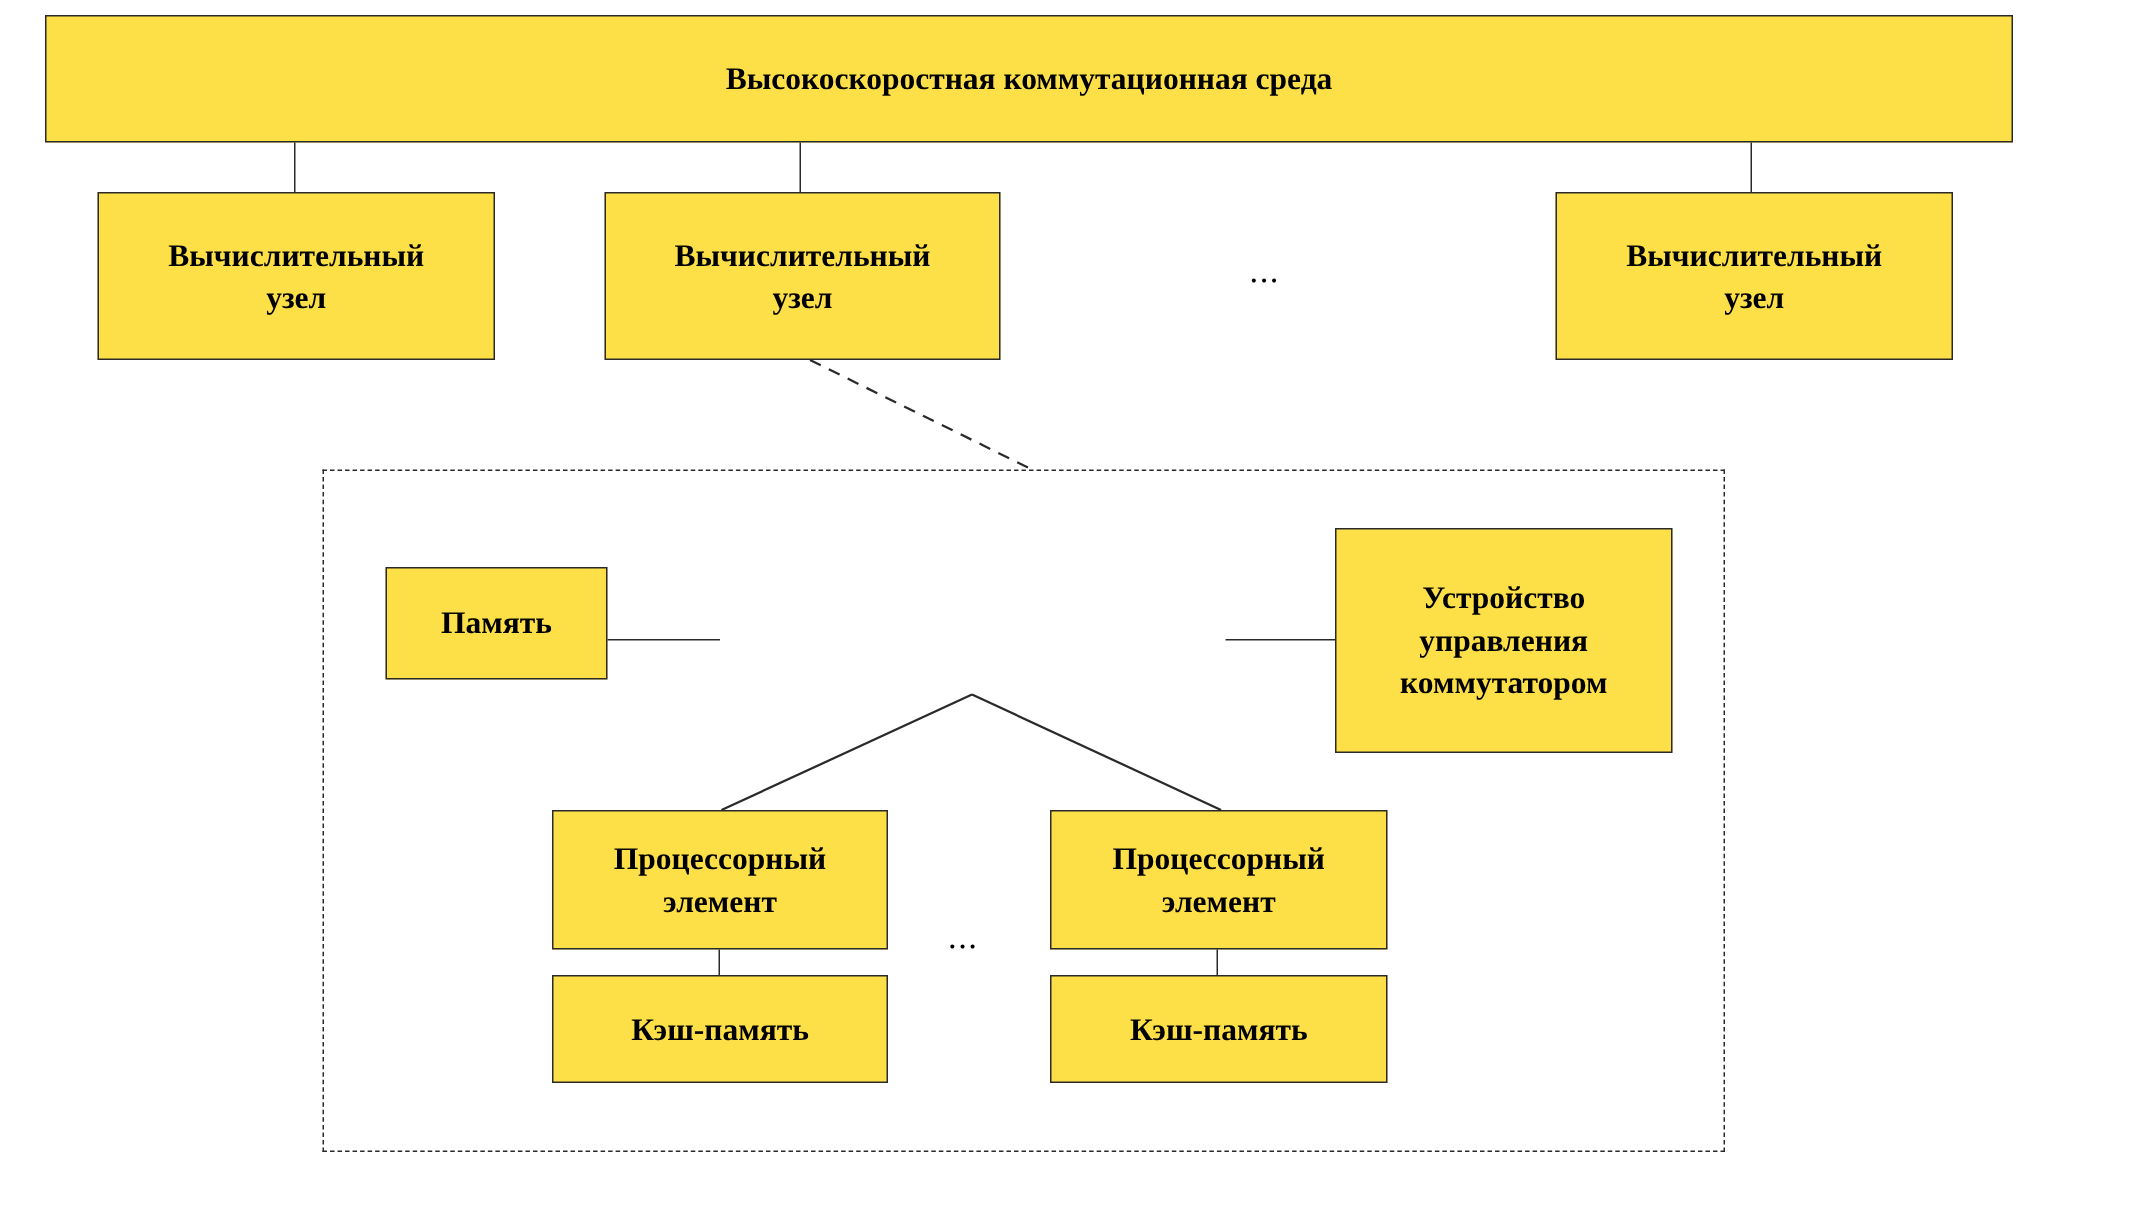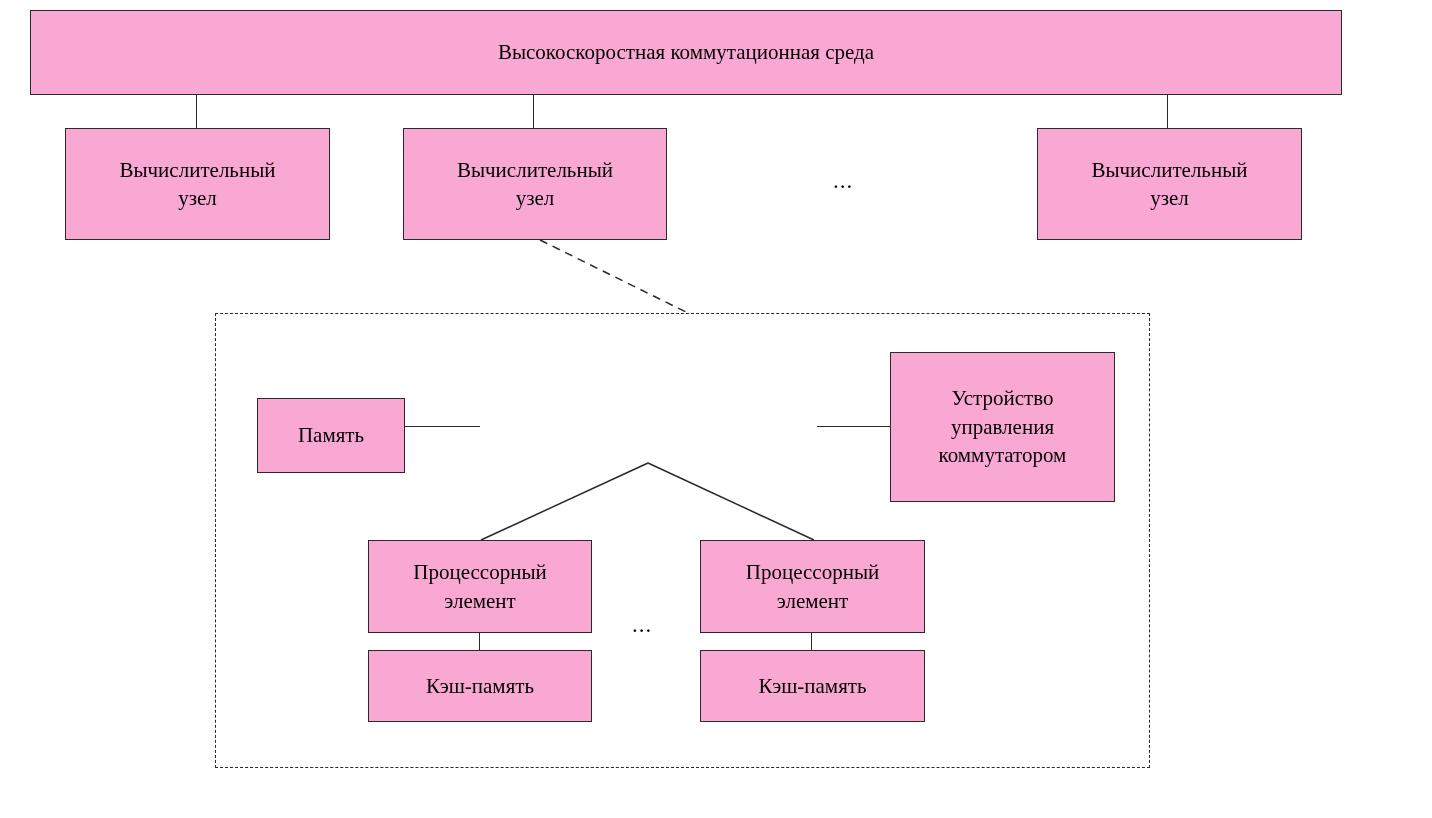--- a/index.html
+++ b/index.html
@@ -11,28 +11,29 @@
   .canvas {
     position: relative;
     width: 1432px;
     height: 818px;
     background: #ffffff;
     overflow: hidden;
   }
   .box {
     position: absolute;
     border: 1.5px solid #2a2a2a;
-    background: #f9a8d4;
+    background: #fde047;
     display: flex;
     flex-direction: column;
     align-items: center;
     justify-content: center;
     text-align: center;
     font-size: 21px;
     line-height: 1.35;
+    font-weight: bold;
   }
   .box span { display: block; }
   .dashed-container {
     position: absolute;
     border: 1.5px dashed #2a2a2a;
     background: transparent;
   }
   .vline {
     position: absolute;
     width: 0;
@@ -86,21 +87,21 @@
     <span>узел</span>
   </div>
   <div class="ellipsis" style="left:833px; top:168px;">...</div>
   <div class="box" style="left:1037px; top:128px; width:265px; height:112px;">
     <span>Вычислительный</span>
     <span>узел</span>
   </div>
 
   <div class="dashed-container" style="left:215px; top:313px; width:935px; height:455px;"></div>
 
-  <div class="box" style="left:257px; top:398px; width:148px; height:75px;">
+  <div class="box" style="left:257px; top:378px; width:148px; height:75px;">
     <span>Память</span>
   </div>
 
   <div class="hline" style="left:405px; top:426px; width:75px;"></div>
 
 
   <div class="hline" style="left:817px; top:426px; width:73px;"></div>
 
   <div class="box" style="left:890px; top:352px; width:225px; height:150px;">
     <span>Устройство</span>

